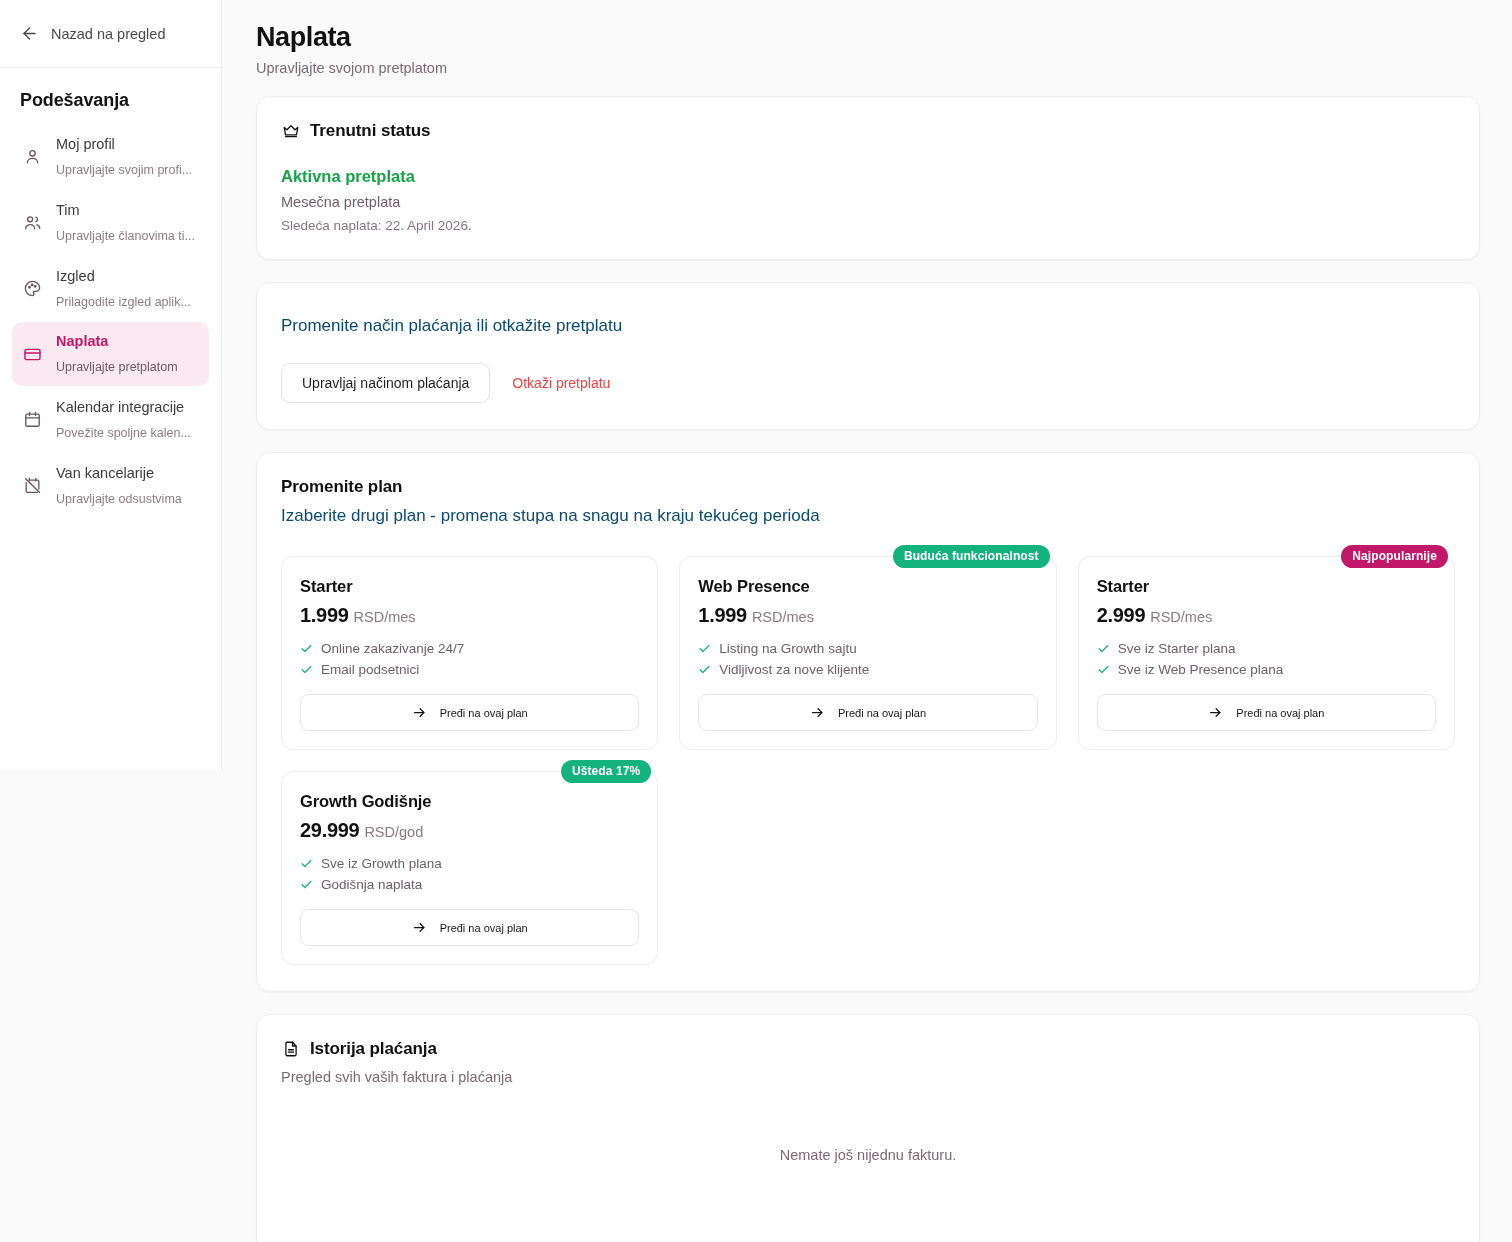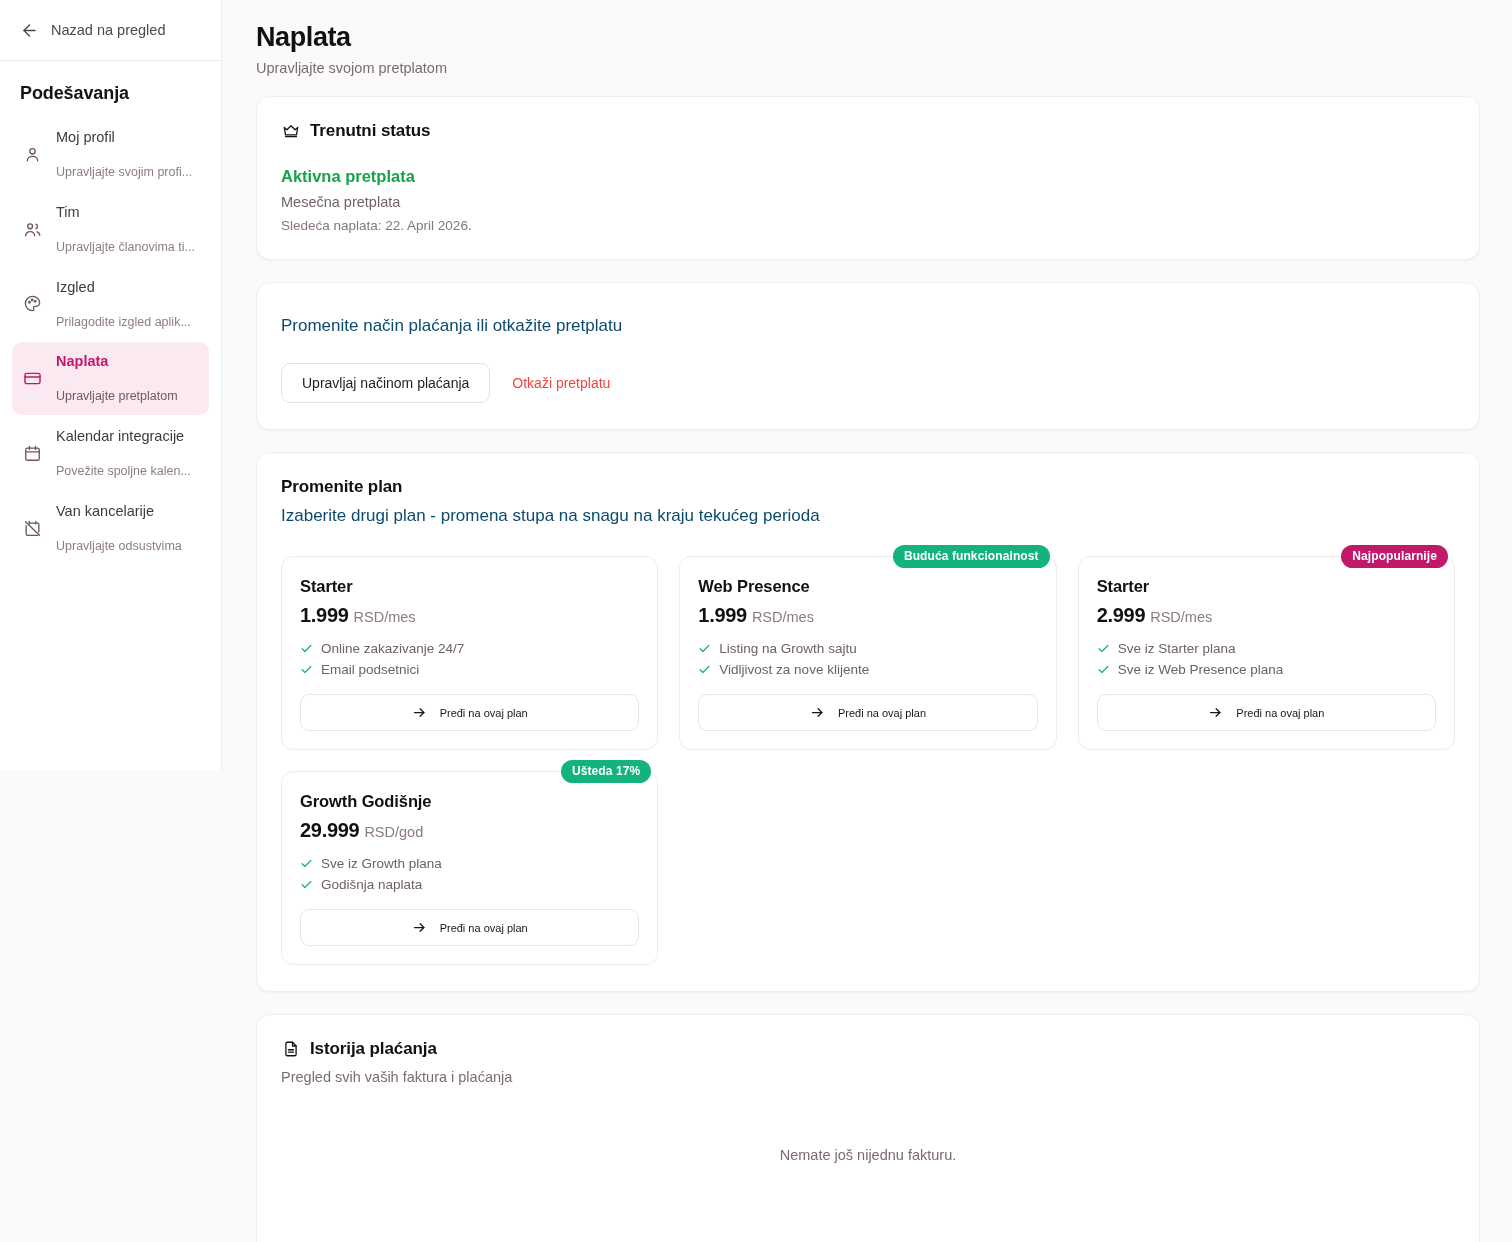--- a/index.html
+++ b/index.html
@@ -22,21 +22,21 @@
     flex: 0 0 222px;
     background: #ffffff;
     border-right: 1px solid #ececec;
     height: 770px;
     align-self: flex-start;
     display: flex;
     flex-direction: column;
   }
 
   .back-row {
-    height: 61px;
+    height: 68px;
     display: flex;
     align-items: center;
     gap: 12px;
     padding: 0 20px;
     border-bottom: 1px solid #ececec;
     cursor: pointer;
   }
   .back-row .label {
     font-size: 14.5px;
     color: #4a4a4a;
@@ -60,21 +60,21 @@
     padding: 10px 10px;
     border-radius: 10px;
     cursor: pointer;
   }
   .nav-item .nav-ico {
     flex: 0 0 20px;
     width: 20px; height: 20px;
     display: flex; align-items: center; justify-content: center;
     color: #6b5560;
   }
-  .nav-text { display: flex; flex-direction: column; gap: 19px; min-width: 0; }
+  .nav-text { display: flex; flex-direction: column; gap: 10px; min-width: 0; }
   .nav-label {
     font-size: 14.5px;
     color: #3c3c3c;
     line-height: 1.25;
     white-space: nowrap;
   }
   .nav-desc {
     font-size: 12.5px;
     color: #8d7d84;
     line-height: 1.25;

